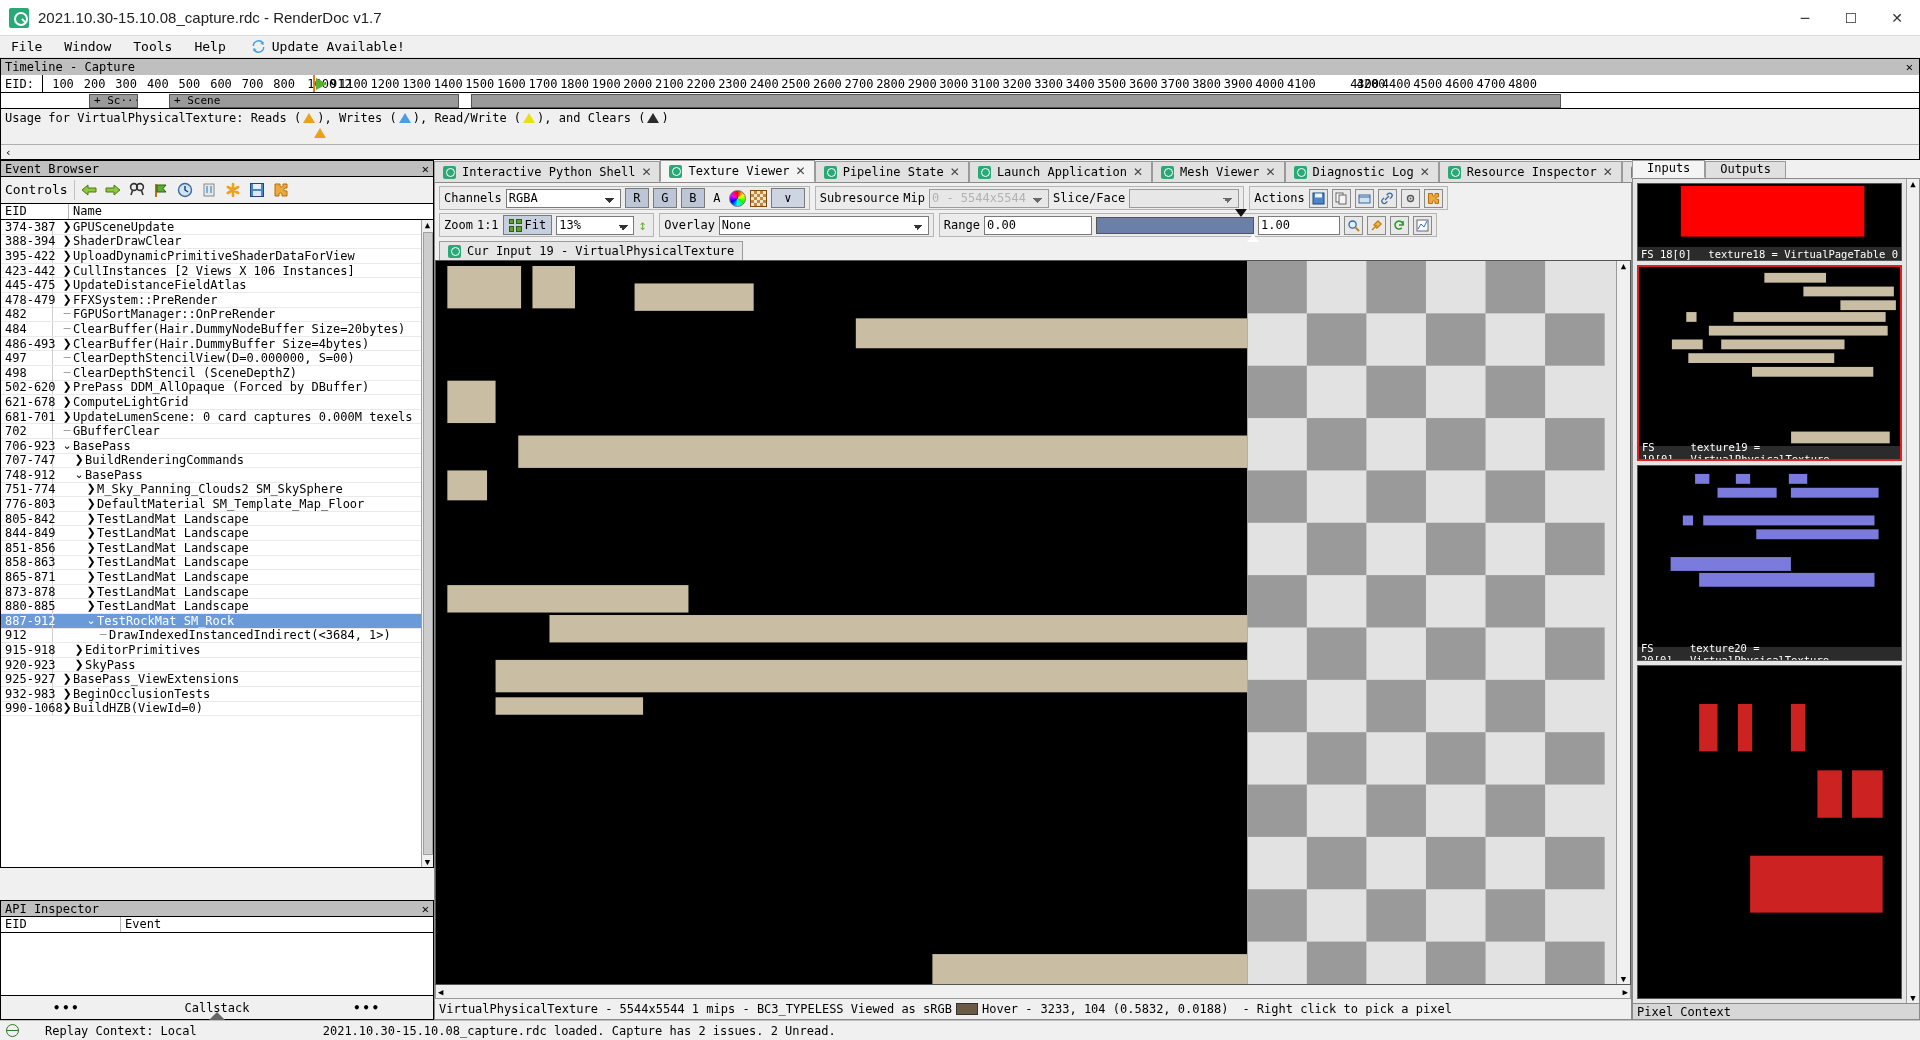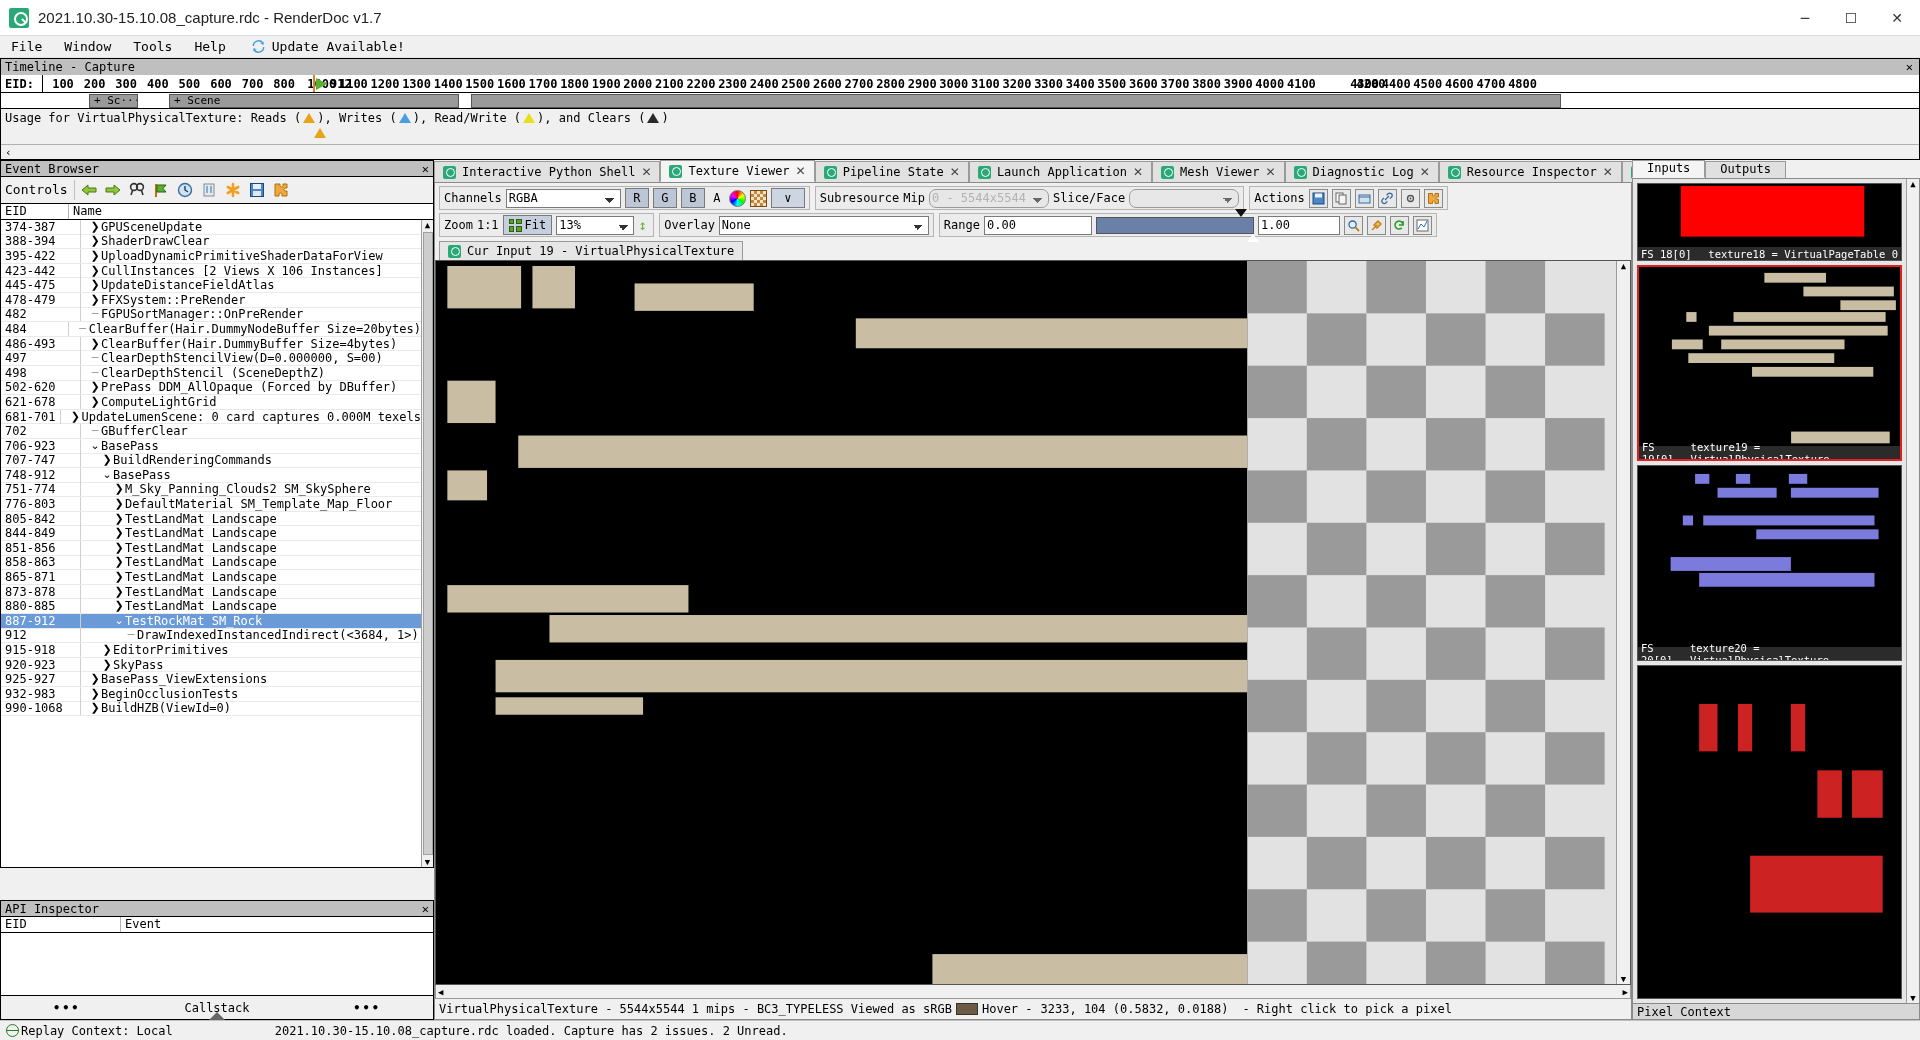--- a/index.html
+++ b/index.html
@@ -45,21 +45,21 @@
   .update-icon svg{display:block;}
 
   
   .panel-title {
     height:17px; background:#bfbfbf; border:1px solid #000; border-bottom:none;
     display:flex; align-items:center; padding:0 4px; font-size:12px;
   }
   .panel-title .x { margin-left:auto; font-size:12px; padding:0 2px;}
   .timeline-wrap { flex:none; border:1px solid #000; border-top:none; background:#f0f0f0; }
   .tl-ruler { height:18px; background:#fff; border-bottom:1px solid #000; display:flex;
-              align-items:center; position:relative; overflow:hidden;font-weight:bold;}
+              align-items:center; position:relative; overflow:hidden;}
   .tl-eid { width:42px; border-right:1px solid #000; height:100%; display:flex;
             align-items:center; padding-left:4px; font-size:12px; background:#fff;}
   .tl-ticks { flex:1; position:relative; height:100%; }
   .tl-tick { position:absolute; top:2px; font-size:12px; transform:translateX(-50%); }
   .tl-marker {
      position:absolute; top:0; height:100%; border-left:2px solid #e08020;
      display:flex; align-items:center;
   }
   .tl-flag { width:0;height:0;border-left:11px solid #57b030; border-top:6px solid transparent;
              border-bottom:6px solid transparent; margin-left:1px;}
@@ -85,21 +85,21 @@
                  display:flex; align-items:center; gap:4px; padding:0 4px; }
   .eb-controls .lbl{ padding-right:6px; border-right:1px solid #c0c0c0; height:20px; line-height:20px;}
   .ico { width:20px;height:20px; display:inline-flex; align-items:center; justify-content:center; }
   .eb-table { flex:1; border:1px solid #000; background:#fff; display:flex; flex-direction:column; min-height:0; overflow:hidden;}
   .eb-colhead { height:16px; display:flex; background:#fff; border-bottom:1px solid #000; font-size:12px;}
   .eb-colhead div{ padding-left:4px; line-height:15px;}
   .eb-col-eid { width:68px; border-right:1px solid #b5b5b5;}
   .eb-rows { flex:1; overflow:hidden; }
   .eb-row { height:14.6px; display:flex; font-size:12px; border-bottom:1px solid #eaeaea; align-items:center;}
   .eb-row.sel { background:#6a9bd8; color:#fff;}
-  .eb-eid { width:80px; padding-left:4px; border-right:1px solid #cfcfcf; line-height:14px; white-space:nowrap;}
+  .eb-eid { width:52px; padding-left:4px; border-right:1px solid #cfcfcf; line-height:14px; white-space:nowrap;}
   .eb-name { flex:1; display:flex; align-items:center; white-space:nowrap; line-height:14px;}
   .chev { display:inline-block; width:12px; text-align:center; font-family:"DejaVu Sans",sans-serif; font-size:11px;}
   .eb-sb { width:12px; background:#f0f0f0; border-left:1px solid #a0a0a0; display:flex; flex-direction:column;
            align-items:center; justify-content:space-between; font-size:9px;}
   .eb-sb .thumb{ width:10px; background:#cdcdcd; border:1px solid #a0a0a0; flex:1; margin:2px 0;}
 
   
   .api { height:150px; display:flex; flex-direction:column; margin-top:2px;}
   .api-head { height:17px; background:#bfbfbf; border:1px solid #000; display:flex; align-items:center; padding:0 4px; font-size:12px;margin-top:30px;}
   .api-head .x{margin-left:auto;}
@@ -129,21 +129,21 @@
   .grp { display:flex; align-items:center; gap:4px; border:1px solid #b5b5b5; background:#ececec; padding:2px 4px; height:24px;}
   .grp .lbl{font-size:12px;}
   select.sel, input.txt {
     font-family:"DejaVu Sans Mono", monospace; font-size:12px; height:19px;
     border:1px solid #7a7a7a; background:#fff; padding:0 2px;
   }
   select.sel{ -webkit-appearance:none; appearance:none; padding-right:16px;
     background-image:linear-gradient(45deg,transparent 50%,#333 50%),linear-gradient(135deg,#333 50%,transparent 50%);
     background-position: calc(100% - 10px) 8px, calc(100% - 5px) 8px;
     background-size:5px 5px,5px 5px; background-repeat:no-repeat;}
-  select.sel:disabled{ background-color:#e6e6e6; color:#9a9a9a;border-radius:7px;}
+  select.sel:disabled{ background-color:#e6e6e6; color:#9a9a9a;}
   .chbtn { width:24px;height:20px; border:1px solid #7a7a7a; background:#bcc6d6; font-size:12px;
            display:flex;align-items:center;justify-content:center;}
   .chbtn.flat{background:#cdd5e2;}
   .ch-a { width:16px; text-align:center; font-size:12px;}
   .wheel { width:17px;height:17px;border-radius:50%;
            background:conic-gradient(#f00,#ff0,#0f0,#0ff,#00f,#f0f,#f00); border:1px solid #777;}
   .checker { width:17px;height:17px;border:1px solid #7a4a10;
      background-image:
        linear-gradient(45deg,#c08a3e 25%,transparent 25%,transparent 75%,#c08a3e 75%),
        linear-gradient(45deg,#c08a3e 25%,transparent 25%,transparent 75%,#c08a3e 75%);
@@ -187,21 +187,21 @@
           align-items:center; justify-content:space-between; font-size:9px;}
   .pixctx-head{ height:16px; background:#d7d7d7; border:1px solid #8a8a8a; border-top:none; font-size:12px;
                 display:flex; align-items:center; padding:0 4px;}
   .pixctx{ height:62px; border:1px solid #8a8a8a; border-top:none; background:#d9d9d9; position:relative;}
   .pixctx-btns{ position:absolute; bottom:3px; left:0; right:0; display:flex; justify-content:space-between; padding:0 8px;}
   .pbtn{ border:1px solid #7a7a7a; background:#e8e8e8; font-size:12px; padding:1px 10px;
          font-family:"DejaVu Sans Mono",monospace;}
 
   
   .statusbar{ height:20px; background:#f0f0f0; border-top:1px solid #c0c0c0; display:flex; align-items:center;
-              gap:2px; font-size:12px; padding:0 6px; flex:none;}
+              gap:26px; font-size:12px; padding:0 6px; flex:none;}
   .globe{ width:13px;height:13px;border:1.5px solid #2a7a2a; border-radius:50%; position:relative;}
   .globe:after{content:"";position:absolute;left:-1.5px;top:4.5px;width:13px;height:0;border-top:1.5px solid #2a7a2a;}
 
   .warn-tri{ width:0;height:0;border-left:6px solid transparent;border-right:6px solid transparent;
              border-bottom:10px solid #e8a317; display:inline-block; vertical-align:middle;}
   .warn-tri.blue{border-bottom-color:#4a9ee0;}
   .warn-tri.yellow{border-bottom-color:#e8e017;}
   .warn-tri.black{border-bottom-color:#2a2a2a;}
 </style>
 </head>

